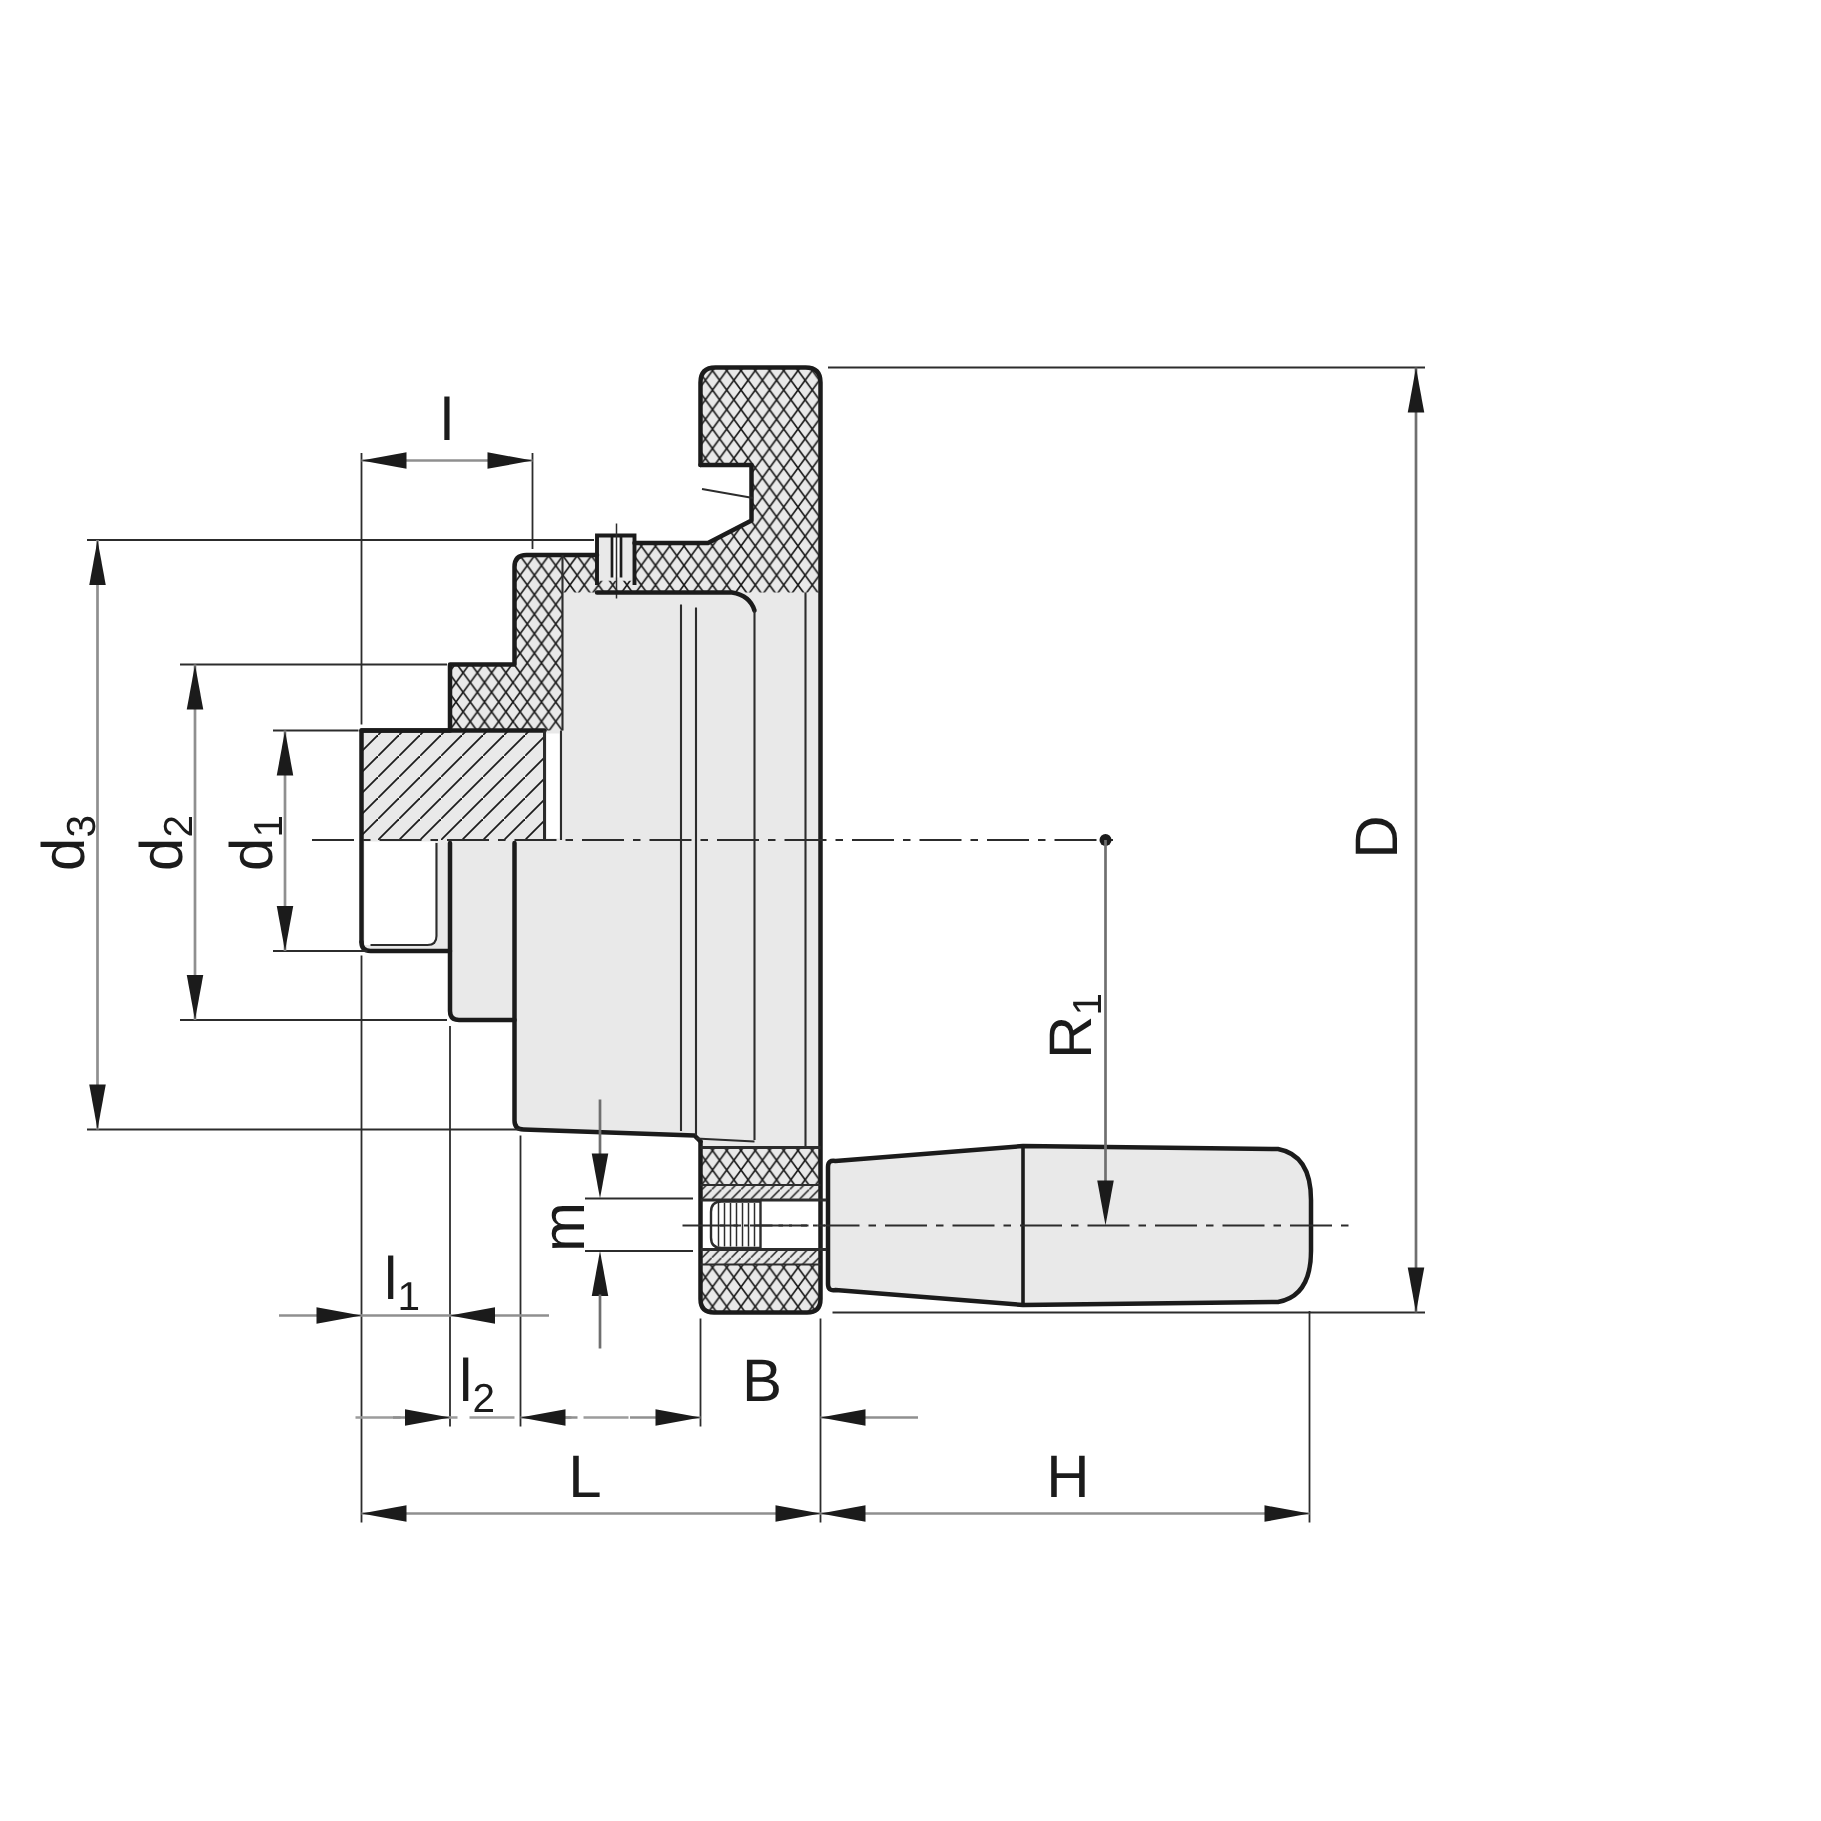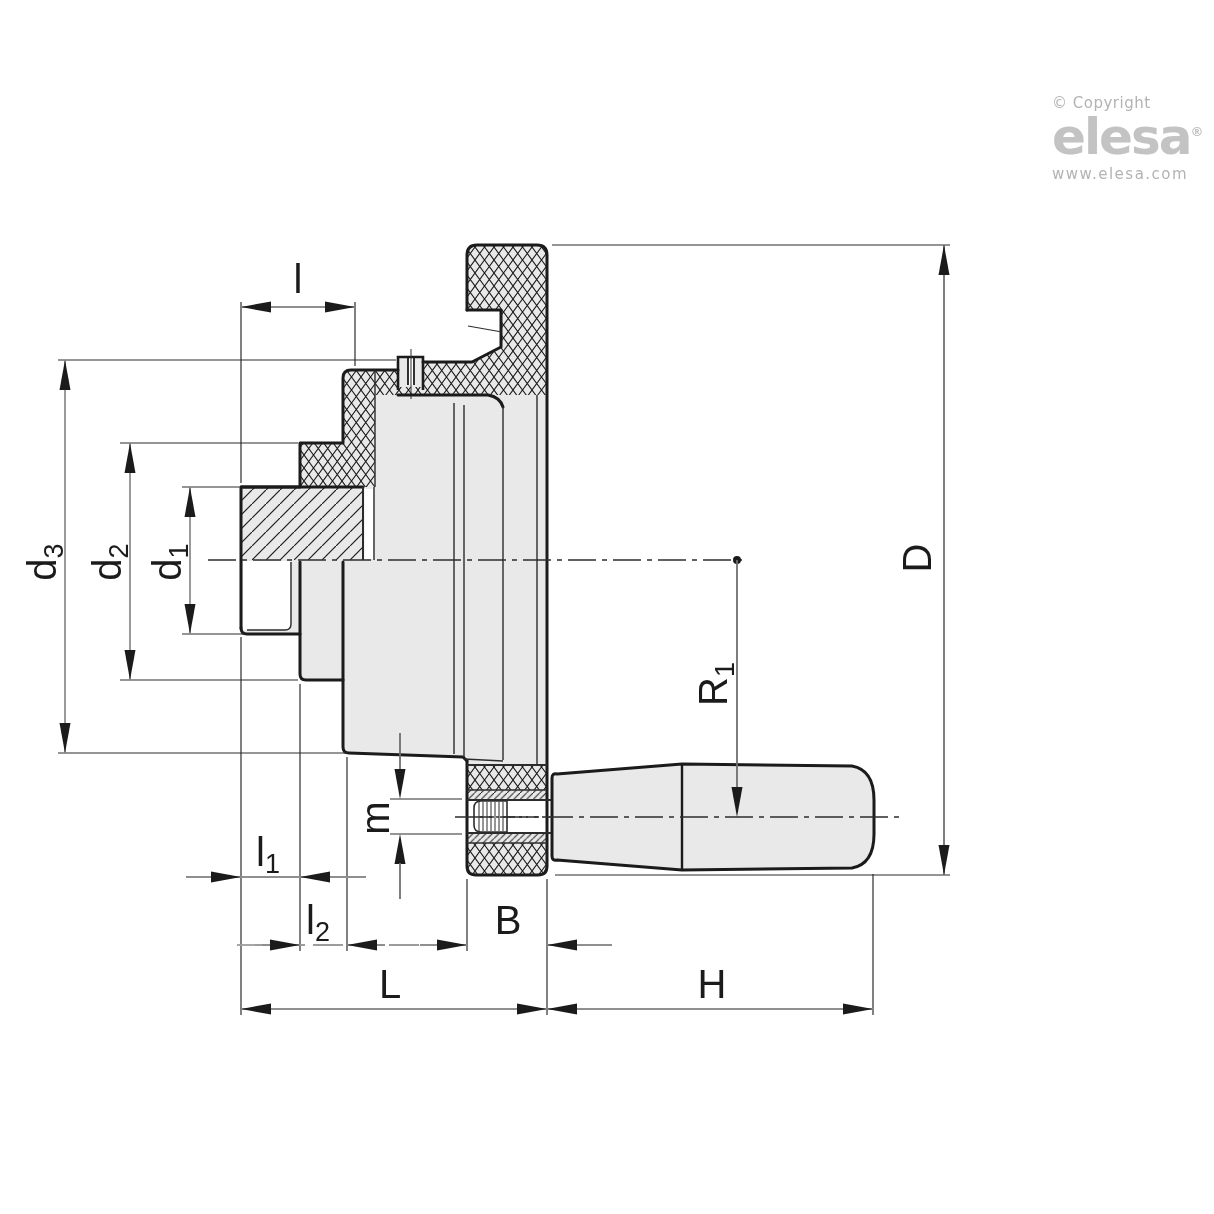--- a/index.html
+++ b/index.html
@@ -233,18 +233,13 @@
   </g>
 
   <g>
     <line x1="547" y1="1009" x2="873" y2="1009" stroke="#8f8f8f" stroke-width="1.8"></line>
     <polygon points="547,1009 577,1003.5 577,1014.5" fill="#1b1b1b"></polygon>
     <polygon points="873,1009 843,1003.5 843,1014.5" fill="#1b1b1b"></polygon>
     <text class="dimtxt" x="712" y="998" text-anchor="middle"><tspan>H</tspan></text>
   </g>
 </svg>
 
-<div id="brand">
-  <div class="copyright">© Copyright</div>
-  <div class="logo"><span>elesa</span><sup>®</sup></div>
-  <div class="site">www.elesa.com</div>
 </div>
-</div>
 
 </body></html>

